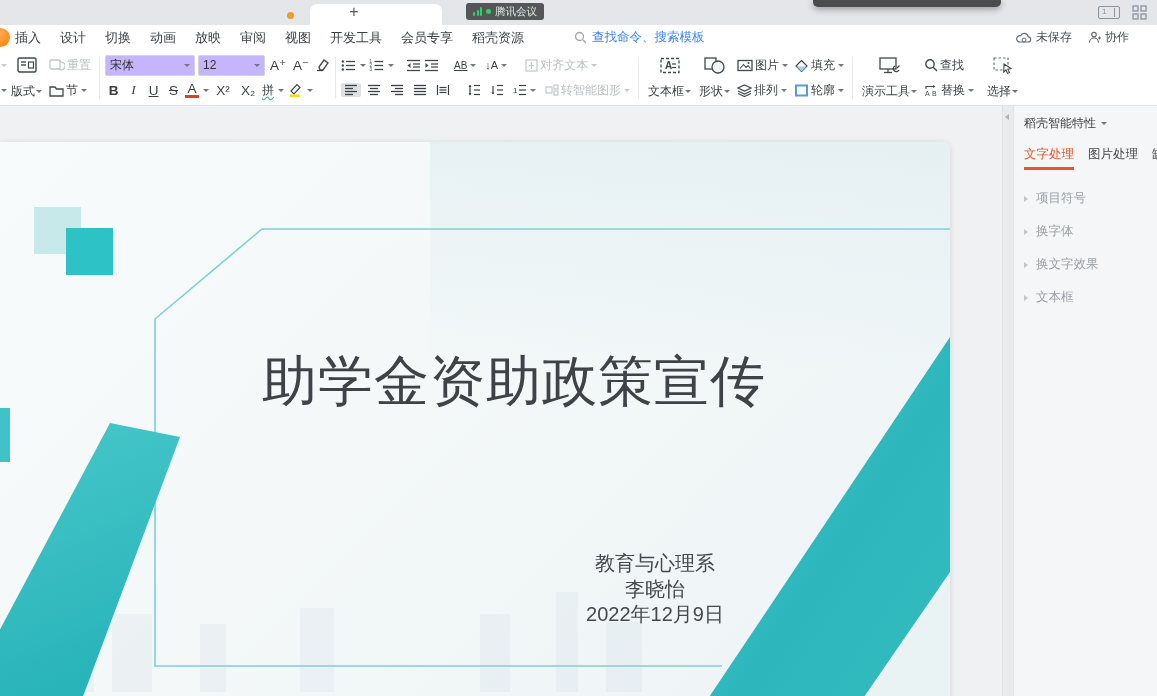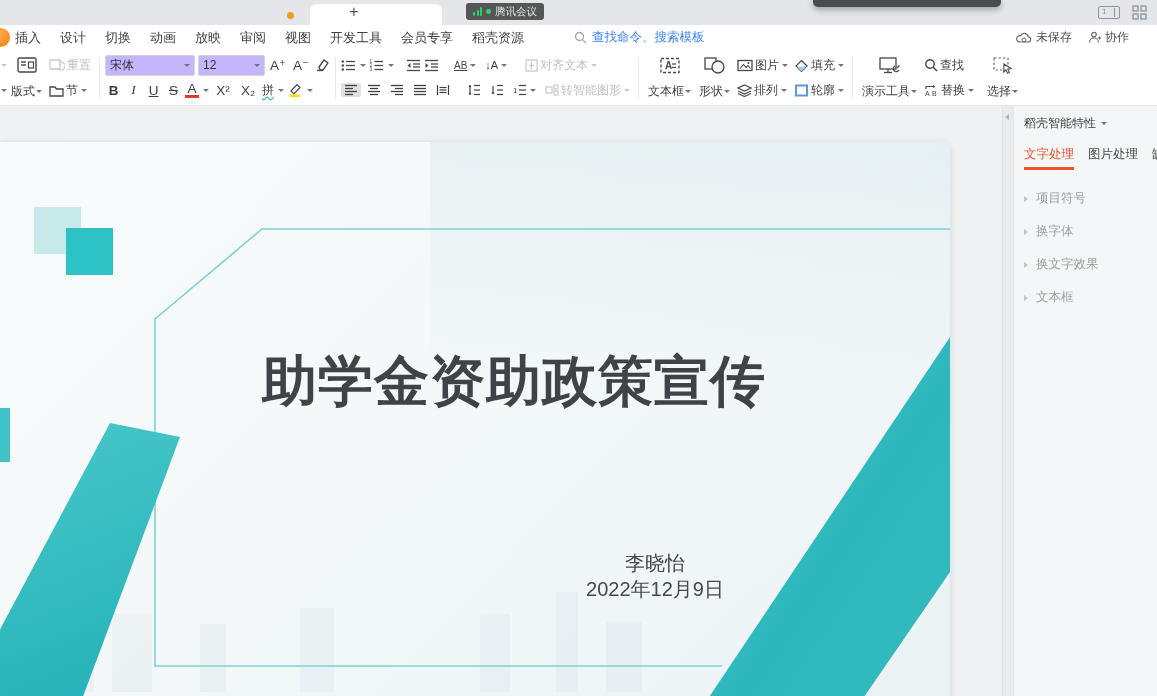--- a/index.html
+++ b/index.html
@@ -47,21 +47,21 @@
   .fmt { font-size:13.5px; width:17px; text-align:center; cursor:pointer; color:#3c3f42; }
   .mic-badge { position:absolute; right:0; top:57px; width:118px; height:26px; background:#1f2021; border-radius:3px 0 0 3px; display:flex; align-items:center; gap:7px; padding:0 8px; }
   .mic-badge .vdiv { width:1px; height:13px; background:#515456; }
   .mic-badge .txt { font-size:11.5px; color:#f0f1f2; white-space:nowrap; }
 
   
   .canvas { position:absolute; left:0; top:106px; width:1002px; height:590px; background:#eff1f2; overflow:hidden; }
   .slide { position:absolute; left:0; top:36px; width:950px; height:600px; border-radius:0 7px 0 0;
            background:linear-gradient(135deg,#f8fbfb 0%,#f2f7f8 55%,#edf3f5 100%);
            box-shadow:0 1px 6px rgba(80,90,95,0.18); overflow:hidden; }
-  .slide-title { position:absolute; left:262px; top:206px; font-size:55px; line-height:66px; font-weight:700; color:#3f4347; letter-spacing:1px; white-space:nowrap;text-align:center; }
+  .slide-title { position:absolute; left:262px; top:206px; font-size:55px; line-height:66px; font-weight:400; color:#3f4347; letter-spacing:1px; white-space:nowrap;text-align:center; }
   .slide-sub { position:absolute; left:505px; top:409px; width:300px; text-align:center; font-size:20px; line-height:25.5px; color:#45484c; }
 
   
   .panel-strip { position:absolute; right:144px; top:106px; width:11px; height:590px; background:#e9ebed; border-left:1px solid #e0e2e4; }
   .strip-chev { position:absolute; left:2px; top:8px; width:0; height:0; border-top:3.5px solid transparent; border-bottom:3.5px solid transparent; border-right:4px solid #aeb3b8; }
   .panel { position:absolute; right:0; top:106px; width:144px; height:590px; background:#f5f6f8; border-left:1px solid #e3e5e7; padding:9px 0 0 10px; overflow:hidden; }
   .panel-head { display:flex; align-items:center; gap:4px; font-size:12px; color:#3a3d40; cursor:pointer; }
   .panel-tabs { display:flex; gap:14px; margin-top:14px; white-space:nowrap; }
   .ptab { font-size:12.5px; color:#46494c; cursor:pointer; position:relative; padding-bottom:7px; }
   .ptab.on { color:#e8552b; }
@@ -563,20 +563,21 @@
         <polygon points="110,281 180,295 66,600 -60,600" fill="url(#sg)"></polygon>
 
         <polygon points="950,436 950,600 836,600" fill="#e9f3f4"></polygon>
 
         <polygon points="950,195 950,430 833,600 679,600" fill="url(#rg)"></polygon>
       </svg>
       <div class="slide-title">
         <div>助学金资助政策宣传</div>
       </div>
       <div class="slide-sub">
+        <div>教育与心理系</div>
         <div>李晓怡</div>
         <div>2022年12月9日</div>
       </div>
     </div>
   </div>
 
   <div class="panel-strip">
     <span class="strip-chev"></span>
   </div>
   <div class="panel">

